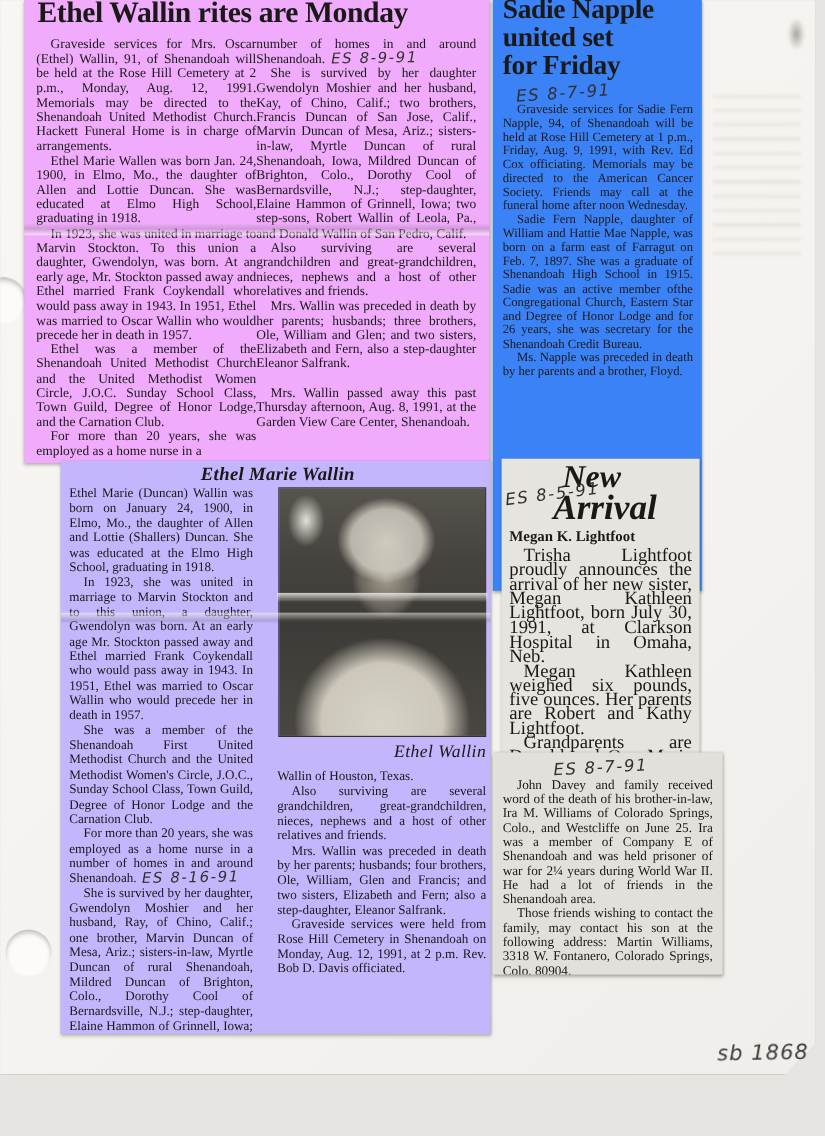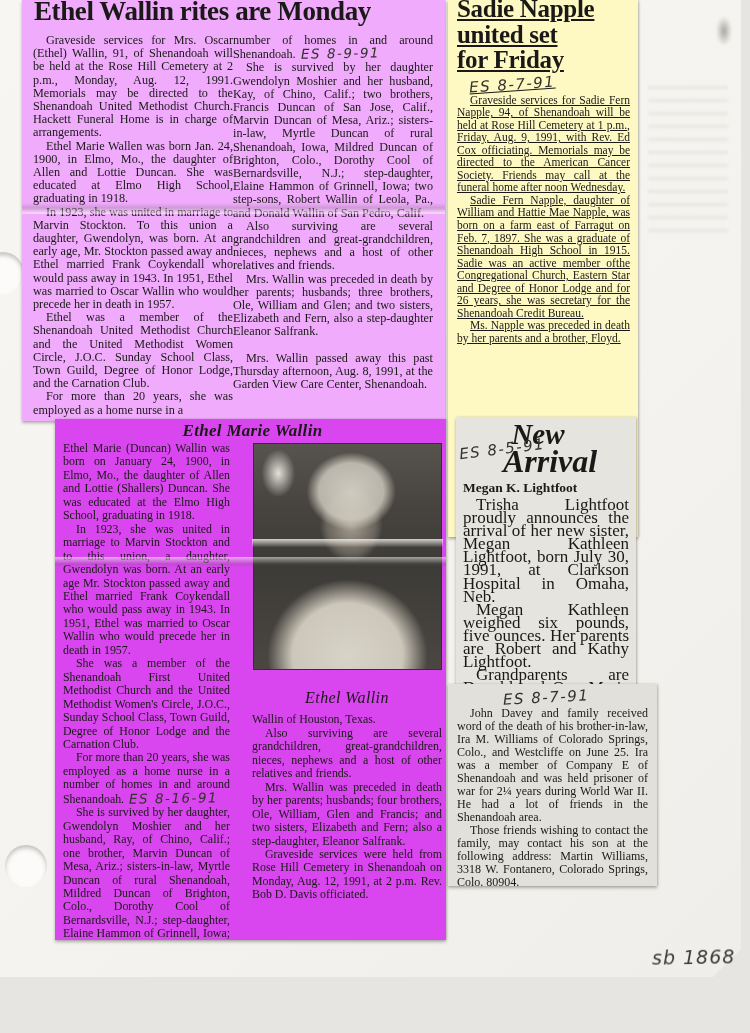--- a/index.html
+++ b/index.html
@@ -59,27 +59,27 @@
     margin:-4px 0 7px 1px; white-space:nowrap;
   }
   .clipA .bt { font-size:12.2px; line-height:13.2px; }
   .two-col { display:flex; }
   .two-col .col { flex:1; }
   .creaseA { position:absolute; left:0; right:0; top:203px; height:11px;
     background:linear-gradient(180deg, rgba(92,90,84,0) 0%, rgba(92,90,84,0.22) 45%, rgba(250,249,246,0.5) 90%);
     filter:blur(0.6px); pointer-events:none; }
 
   
-  .clipB { left:448px; top:0; width:190px; height:537px; background:#fef9c3; padding:0 8px 0 9px;text-decoration:underline; }
+  .clipB { left:448px; top:0; width:190px; height:537px; background:#3b82f6; padding:0 8px 0 9px; }
   .clipB h2 { font-size:25px; line-height:25.5px; font-weight:700; letter-spacing:-0.3px; margin:-4px 0 0 0; }
   .clipB .note { display:block; transform:rotate(-4deg); margin:0 0 3px 12px; font-size:15px; }
   .clipB .bt { font-size:11.5px; line-height:12.55px; }
 
   
-  .clipC { left:55px; top:419px; width:391px; height:521px; background:#d946ef; padding:2px 4px 0 8px; }
+  .clipC { left:55px; top:419px; width:391px; height:521px; background:#c4b5fd; padding:2px 4px 0 8px; }
   .clipC h3 { font-style:italic; font-weight:600; font-size:17px; line-height:19px; text-align:center; margin:0 0 2px 0; letter-spacing:0.3px; }
   .clipC .cols { display:flex; gap:22px; }
   .clipC .colL { width:178px; }
   .clipC .colR { width:192px; }
   .clipC .bt { font-size:11.9px; line-height:13.45px; }
   .creaseC { position:absolute; left:0; right:0; top:138px; height:10px;
     background:linear-gradient(180deg, rgba(250,249,246,0.55) 0%, rgba(92,90,84,0.20) 70%, rgba(92,90,84,0) 100%);
     filter:blur(0.5px); pointer-events:none; }
 
   .photo {
@@ -87,21 +87,21 @@
     border:1px solid #33312d;
     background:
       radial-gradient(ellipse 62px 54px at 52% 21%, rgba(213,208,196,0.95) 0%, rgba(213,208,196,0.8) 52%, rgba(120,116,108,0) 72%),
       radial-gradient(ellipse 42px 50px at 52% 36%, rgba(176,168,153,0.9) 0%, rgba(150,144,132,0.45) 58%, rgba(0,0,0,0) 75%),
       radial-gradient(ellipse 100px 95px at 50% 94%, #d7d3c7 0%, #ccc7ba 55%, rgba(100,96,88,0) 80%),
       radial-gradient(ellipse 24px 34px at 13% 13%, rgba(236,233,226,0.95), rgba(236,233,226,0) 70%),
       linear-gradient(180deg, #57544e 0%, #474440 28%, #3d3b37 55%, #4a4742 100%);
   }
   .photo::after { content:""; position:absolute; left:-2px; right:-2px; top:42%; height:8px;
     background:linear-gradient(180deg, rgba(246,244,239,0.8), rgba(246,244,239,0.05)); }
-  .photo-caption { font-style:italic; font-size:16px; text-align:center; margin:21px 0 9px 0; letter-spacing:0.4px; }
+  .photo-caption { font-style:italic; font-size:16px; text-align:right; margin:7px 0 9px 0; letter-spacing:0.4px; }
 
   
   .clipD { left:456px; top:417px; width:180px; height:283px; background:#e6e4de; padding:0 7px; }
   .clipD .nt1 { font-style:italic; font-weight:700; font-size:29px; line-height:30px; text-align:center; margin:2px 16px 0 0; }
   .clipD .nt2 { font-style:italic; font-weight:700; font-size:32px; line-height:31px; text-align:center; margin:-3px 0 3px 8px; }
   .clipD .note { position:absolute; left:3px; top:23px; transform:rotate(-7deg); font-size:15px; }
   .clipD h4 { font-size:13.5px; font-weight:700; margin:0 0 2px 0; }
   .clipD .bt { font-size:17px; line-height:13.1px; }
 
   

